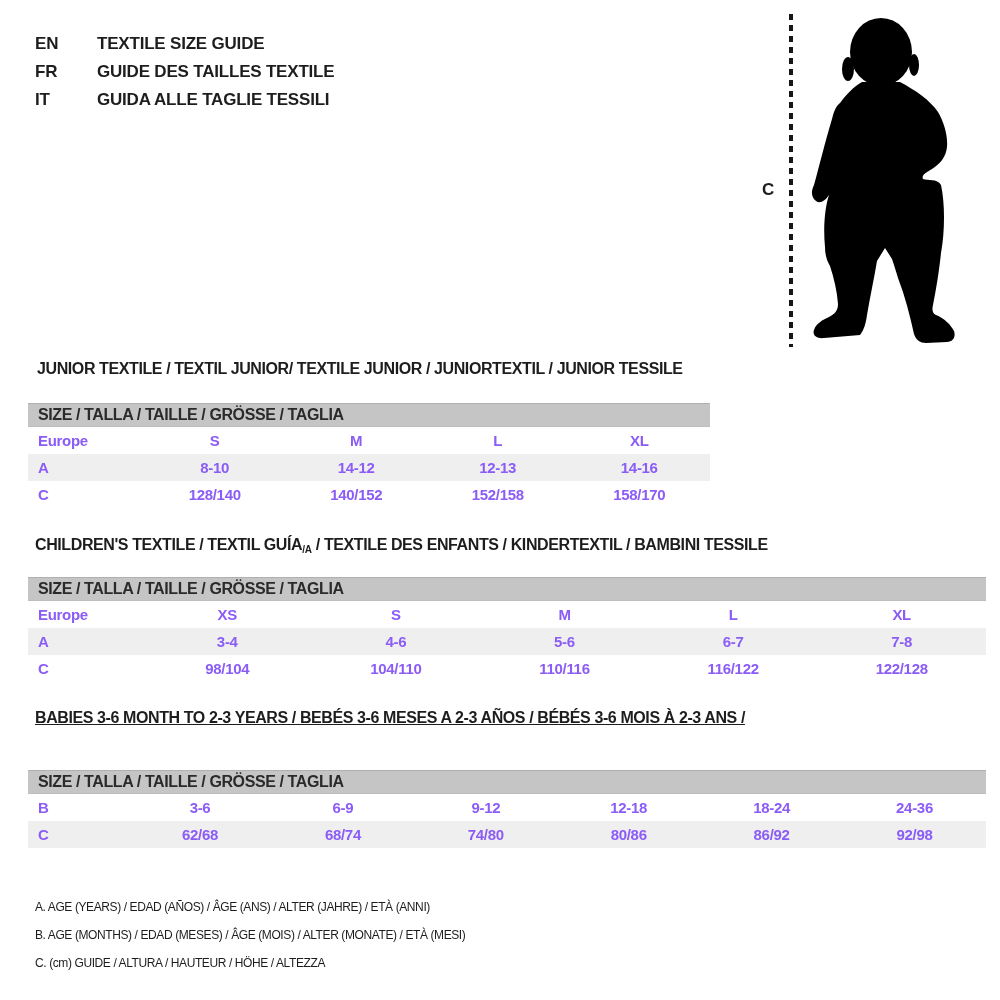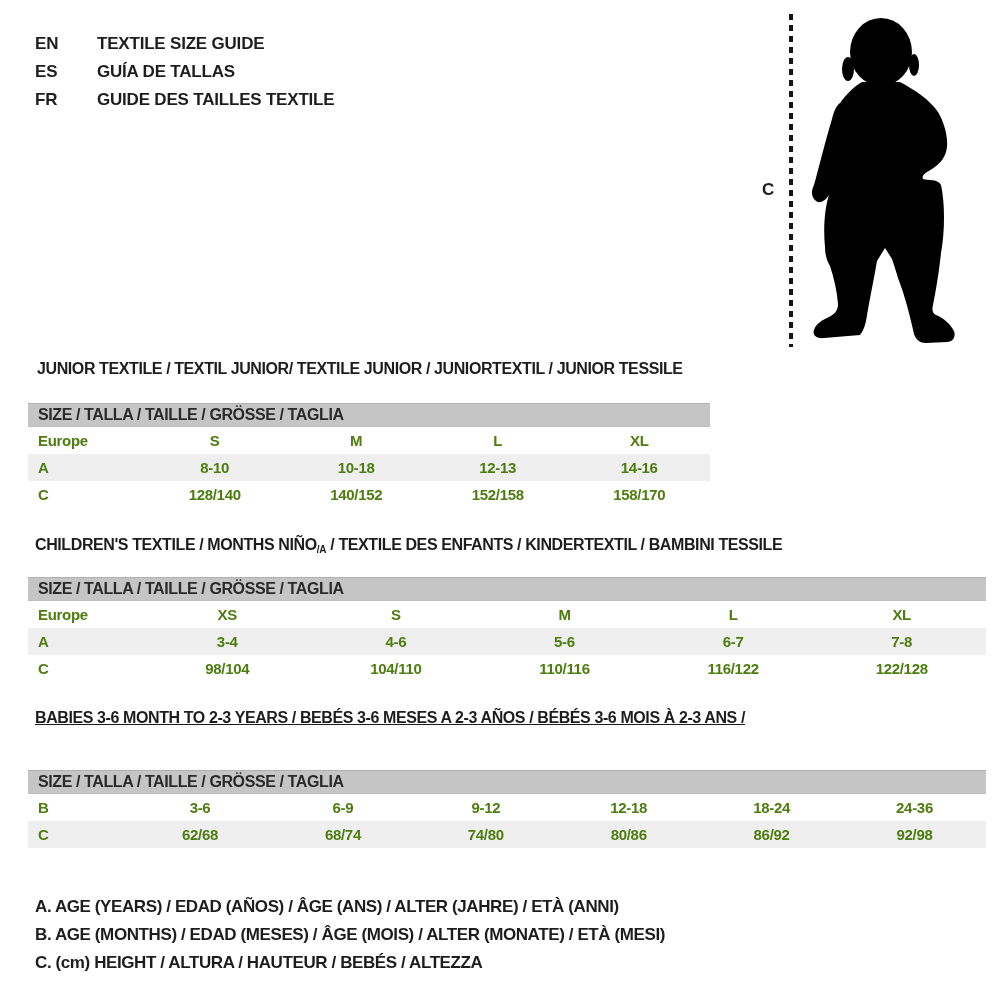--- a/index.html
+++ b/index.html
@@ -51,47 +51,47 @@
     padding-left: 10px;
     font-weight: 700; font-size: 16px;
     color: #2a2a2a;
     letter-spacing: -0.4px;
   }
   table.size-table {
     border-collapse: collapse; table-layout: fixed;
     width: 100%;
     font-size: 15px; font-weight: 700;
     letter-spacing: -0.3px;
-    color: #4d7c0f;
+    color: #8b5cf6;
   }
   table.size-table td { height: 27px; padding: 0; text-align: center; vertical-align: middle; }
   table.size-table td.lbl { text-align: left; padding-left: 10px; }
   tr.shade { background: #efefef; }
   .t4 col.c-lbl { width: 17%; }
   .t5 col.c-lbl { width: 12%; }
   .t6 col.c-lbl { width: 10.5%; }
 
   
   .footnotes { position: absolute; left: 35px; top: 893px; }
-  .footnote-line { height: 28px; line-height: 28px; font-weight: 700; font-size: 17px; white-space: nowrap; letter-spacing: -0.4px; }
+  .footnote-line { height: 28px; line-height: 28px; font-weight: 400; font-size: 12px; white-space: nowrap; letter-spacing: -0.4px; }
 </style>
 </head>
 <body>
 
 <div id="canvas">
 
   <div class="lang-list">
     <div class="lang-row">
       <span class="lang-code">EN</span><span class="lang-title">TEXTILE SIZE GUIDE</span>
     </div>
     <div class="lang-row">
-      <span class="lang-code">ES</span><span class="lang-title">GUÍA DE TALLAS</span>
+      <span class="lang-code">FR</span><span class="lang-title">GUIDE DES TAILLES TEXTILE</span>
     </div>
     <div class="lang-row">
-      <span class="lang-code">FR</span><span class="lang-title">GUIDE DES TAILLES TEXTILE</span>
+      <span class="lang-code">IT</span><span class="lang-title">GUIDA ALLE TAGLIE TESSILI</span>
     </div>
   </div>
 
   <div class="dash-line"></div>
   <div class="height-label">C</div>
   <svg class="figure-svg" viewBox="795 10 175 340" aria-hidden="true">
     <g fill="#000000">
       <ellipse cx="881" cy="52" rx="31" ry="34"></ellipse>
       <ellipse cx="848" cy="69" rx="6" ry="12"></ellipse>
       <ellipse cx="914" cy="65" rx="5" ry="11"></ellipse>
@@ -146,37 +146,37 @@
           <tr>
         <td class="lbl">Europe</td>
         <td>S</td>
         <td>M</td>
         <td>L</td>
         <td>XL</td>
       </tr>
       <tr class="shade">
         <td class="lbl">A</td>
         <td>8-10</td>
-        <td>10-18</td>
+        <td>14-12</td>
         <td>12-13</td>
         <td>14-16</td>
       </tr>
       <tr>
         <td class="lbl">C</td>
         <td>128/140</td>
         <td>140/152</td>
         <td>152/158</td>
         <td>158/170</td>
       </tr>
     </tbody>
       </table>
   </div>
 
   <div class="sec-title" style="left:35px; top:536px;">
-    <span>CHILDREN'S TEXTILE / MONTHS NIÑO</span><span class="subsc">/A</span><span> / TEXTILE DES ENFANTS / KINDERTEXTIL / BAMBINI TESSILE</span>
+    <span>CHILDREN'S TEXTILE / TEXTIL GUÍA</span><span class="subsc">/A</span><span> / TEXTILE DES ENFANTS / KINDERTEXTIL / BAMBINI TESSILE</span>
   </div>
   <div class="tbl-wrap" style="left:28px; top:577px; width:958px;">
     <div class="tbl-head">SIZE / TALLA / TAILLE / GRÖSSE / TAGLIA</div>
     <table class="size-table t5">
       <colgroup>
           <col class="c-lbl">
           <col>
           <col>
           <col>
           <col>
@@ -245,16 +245,16 @@
         <td>86/92</td>
         <td>92/98</td>
       </tr>
     </tbody>
       </table>
   </div>
 
   <div class="footnotes">
     <div class="footnote-line">A. AGE (YEARS) / EDAD (AÑOS) / ÂGE (ANS) / ALTER (JAHRE) / ETÀ (ANNI)</div>
     <div class="footnote-line">B. AGE (MONTHS) / EDAD (MESES) / ÂGE (MOIS) / ALTER (MONATE) / ETÀ (MESI)</div>
-    <div class="footnote-line">C. (cm) HEIGHT / ALTURA / HAUTEUR / BEBÉS / ALTEZZA</div>
+    <div class="footnote-line">C. (cm) GUIDE / ALTURA / HAUTEUR / HÖHE / ALTEZZA</div>
   </div>
 
 </div>
 
 </body></html>

